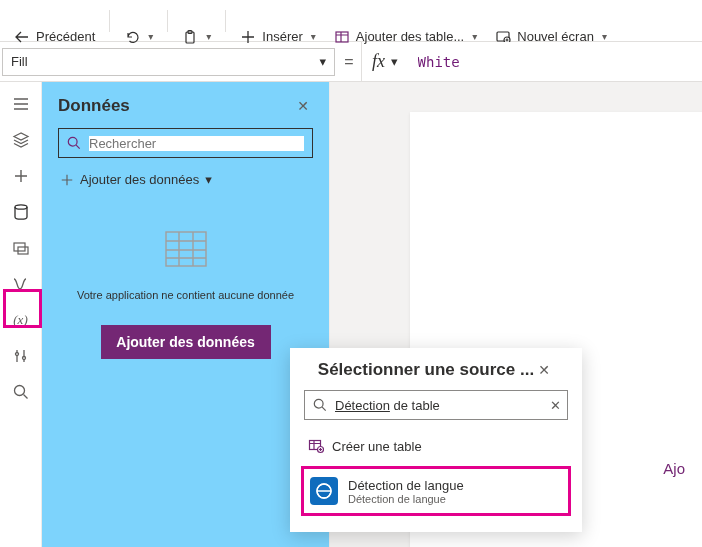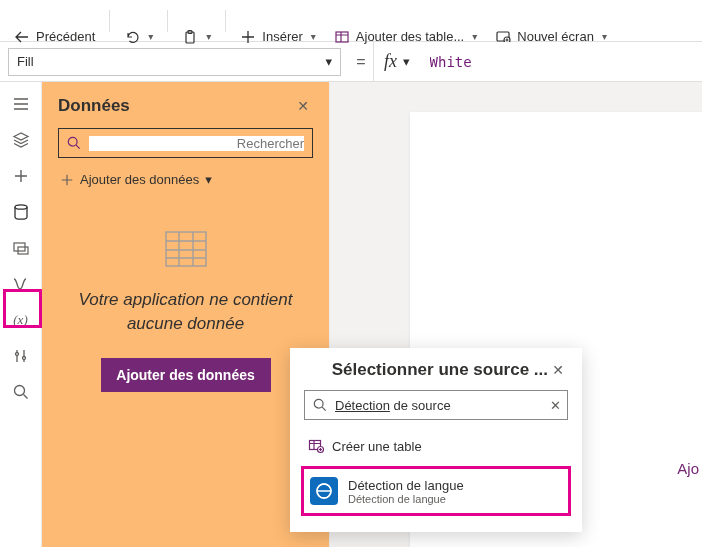--- a/index.html
+++ b/index.html
@@ -7,51 +7,51 @@
 
 
 .toolbar { height: 42px; display: flex; align-items: center; padding: 0 6px; border-bottom: 1px solid #e1dfdd; gap: 2px; }
 .toolbar .btn { display: flex; align-items: center; gap: 6px; height: 30px; padding: 0 8px; cursor: pointer; border-radius: 2px; margin-top: 32px; }
 .toolbar .divider { width: 1px; height: 22px; background: #e1dfdd; margin: 0 4px; }
 .toolbar .chev { font-size: 10px; color: #605e5c; margin-left: 2px; }
 .toolbar svg { width: 16px; height: 16px; }
 
 
 .formula-row { height: 40px; display: flex; align-items: center; border-bottom: 1px solid #e1dfdd; }
-.prop-select { width: 333px; height: 28px; margin: 0 8px; border: 1px solid #c8c6c4; display: flex; align-items: center; justify-content: space-between; padding: 0 8px; cursor: pointer; }
+.prop-select { width: 333px; height: 28px; margin: 0 2px; border: 1px solid #c8c6c4; display: flex; align-items: center; justify-content: space-between; padding: 0 8px; cursor: pointer; }
 .eq { width: 24px; text-align: center; color: #605e5c; font-size: 16px; }
 .fx-box { display: flex; align-items: center; border-left: 1px solid #e1dfdd; height: 100%; padding: 0 10px; gap: 6px; cursor: pointer; }
 .fx-box .fx { font-style: italic; font-family: Georgia, serif; font-size: 18px; }
 .formula-input { flex: 1; height: 100%; border: none; outline: none; font-family: Consolas, monospace; font-size: 14px; padding: 0 10px; color: #701a75; }
 
 
 .main { display: flex; height: calc(100% - 82px); position: relative; }
 .leftrail { width: 42px; display: flex; flex-direction: column; align-items: center; padding-top: 6px; gap: 4px; border-right: 1px solid #edebe9; }
 .leftrail .ritem { width: 32px; height: 32px; display: flex; align-items: center; justify-content: center; cursor: pointer; border-radius: 2px; color: #605e5c; }
 .leftrail .ritem svg { width: 18px; height: 18px; }
 .leftrail .highlight { position: absolute; left: 3px; top: 207px; width: 39px; height: 39px; border: 3px solid #e3008c; pointer-events: none; }
 
-.data-panel { width: 288px; border-right: 1px solid #edebe9; padding: 14px 16px; position: relative; background: #fdba74; }
+.data-panel { width: 288px; border-right: 1px solid #edebe9; padding: 14px 16px; position: relative; background: #7dd3fc; }
 .data-panel .hdr { display: flex; justify-content: space-between; align-items: center; margin-bottom: 12px; }
 .data-panel .hdr h2 { font-size: 17px; font-weight: 600; }
 .search-box { display: flex; align-items: center; gap: 8px; border: 1px solid #323130; height: 30px; padding: 0 8px; margin-bottom: 10px; }
-.search-box input { border: none; outline: none; flex: 1; font-size: 13px; text-align: right; }
+.search-box input { border: none; outline: none; flex: 1; font-size: 13px; }
 .add-data-link { display: flex; align-items: center; gap: 6px; font-size: 13px; color: #323130; cursor: pointer; padding: 4px 2px; }
 .empty-state { margin-top: 40px; text-align: center; }
 .empty-state .tbl-icon { margin: 0 auto 18px; width: 42px; height: 36px; }
-.empty-state p { color: #323130; font-size: 17px; line-height: 1.4; padding: 0 4px; font-style: italic; }
+.empty-state p { color: #323130; font-size: 11px; line-height: 1.4; padding: 0 4px; }
 .add-btn { margin-top: 22px; background: #742774; color: #fff; border: none; height: 34px; width: 170px; font-size: 14px; font-weight: 600; cursor: pointer; }
 
 .canvas-area { flex: 1; background: #f3f2f1; position: relative; }
 .canvas-screen { position: absolute; left: 80px; top: 30px; right: -100px; bottom: -20px; background: #fff; box-shadow: 0 1px 3px rgba(0,0,0,.08); }
-.canvas-area .ajo { position: absolute; right: 3px; bottom: 70px; color: #742774; font-size: 15px; }
+.canvas-area .ajo { position: absolute; right: 17px; bottom: 70px; color: #742774; font-size: 15px; }
 
 
 .popup { position: absolute; left: 290px; top: 348px; width: 292px; background: #fff; box-shadow: 0 4px 18px rgba(0,0,0,.18); padding: 12px 14px 16px; z-index: 10; }
-.popup .phdr { display: flex; justify-content: flex-end; align-items: center; margin-bottom: 10px; }
+.popup .phdr { display: flex; justify-content: center; align-items: center; margin-bottom: 10px; }
 .popup .phdr h3 { font-size: 17px; font-weight: 600; }
 .popup .search-box { border: 1px solid #8a8886; position: relative; }
 .popup .search-box .clear { position: absolute; right: 6px; cursor: pointer; color: #605e5c; }
 .popup .create-tbl { display: flex; align-items: center; gap: 8px; padding: 8px 4px; cursor: pointer; font-size: 13px; margin-bottom: 4px; }
 .popup .result { display: flex; align-items: center; gap: 10px; padding: 8px 6px; cursor: pointer; }
 .popup .result .ricon { width: 28px; height: 28px; background: #0f6cbd; border-radius: 4px; display: flex; align-items: center; justify-content: center; color: #fff; flex-shrink: 0; }
 .popup .result .rtxt .name { font-size: 13px; }
 .popup .result .rtxt .sub { font-size: 11px; color: #605e5c; }
 .popup .result-highlight { border: 3px solid #e3008c; margin: 0 -3px; }
 .underline-partial { text-decoration: underline; }
@@ -215,21 +215,21 @@
 <div class="popup">
   <div class="phdr">
     <h3>Sélectionner une source ...</h3>
     <div class="close-x">✕</div>
   </div>
   <div class="search-box">
     <svg width="14" height="14" viewBox="0 0 16 16" fill="none" stroke="#605e5c" stroke-width="1.4">
         <circle cx="6.5" cy="6.5" r="5"></circle>
         <path d="m10.5 10.5 4 4"></path>
       </svg>
-    <span><span class="underline-partial">Détection</span><span> de source</span></span>
+    <span><span class="underline-partial">Détection</span><span> de table</span></span>
     <span class="clear">✕</span>
   </div>
   <div class="create-tbl">
     <svg width="16" height="16" viewBox="0 0 16 16" fill="none" stroke="#742774" stroke-width="1.2">
         <rect x="1.5" y="2.5" width="11" height="9"></rect>
         <path d="M1.5 5.5h11M6 2.5v9"></path>
         <circle cx="12.5" cy="11.5" r="3" fill="#fff"></circle>
         <path d="M12.5 10v3M11 11.5h3"></path>
       </svg>
     <span>Créer une table</span>

